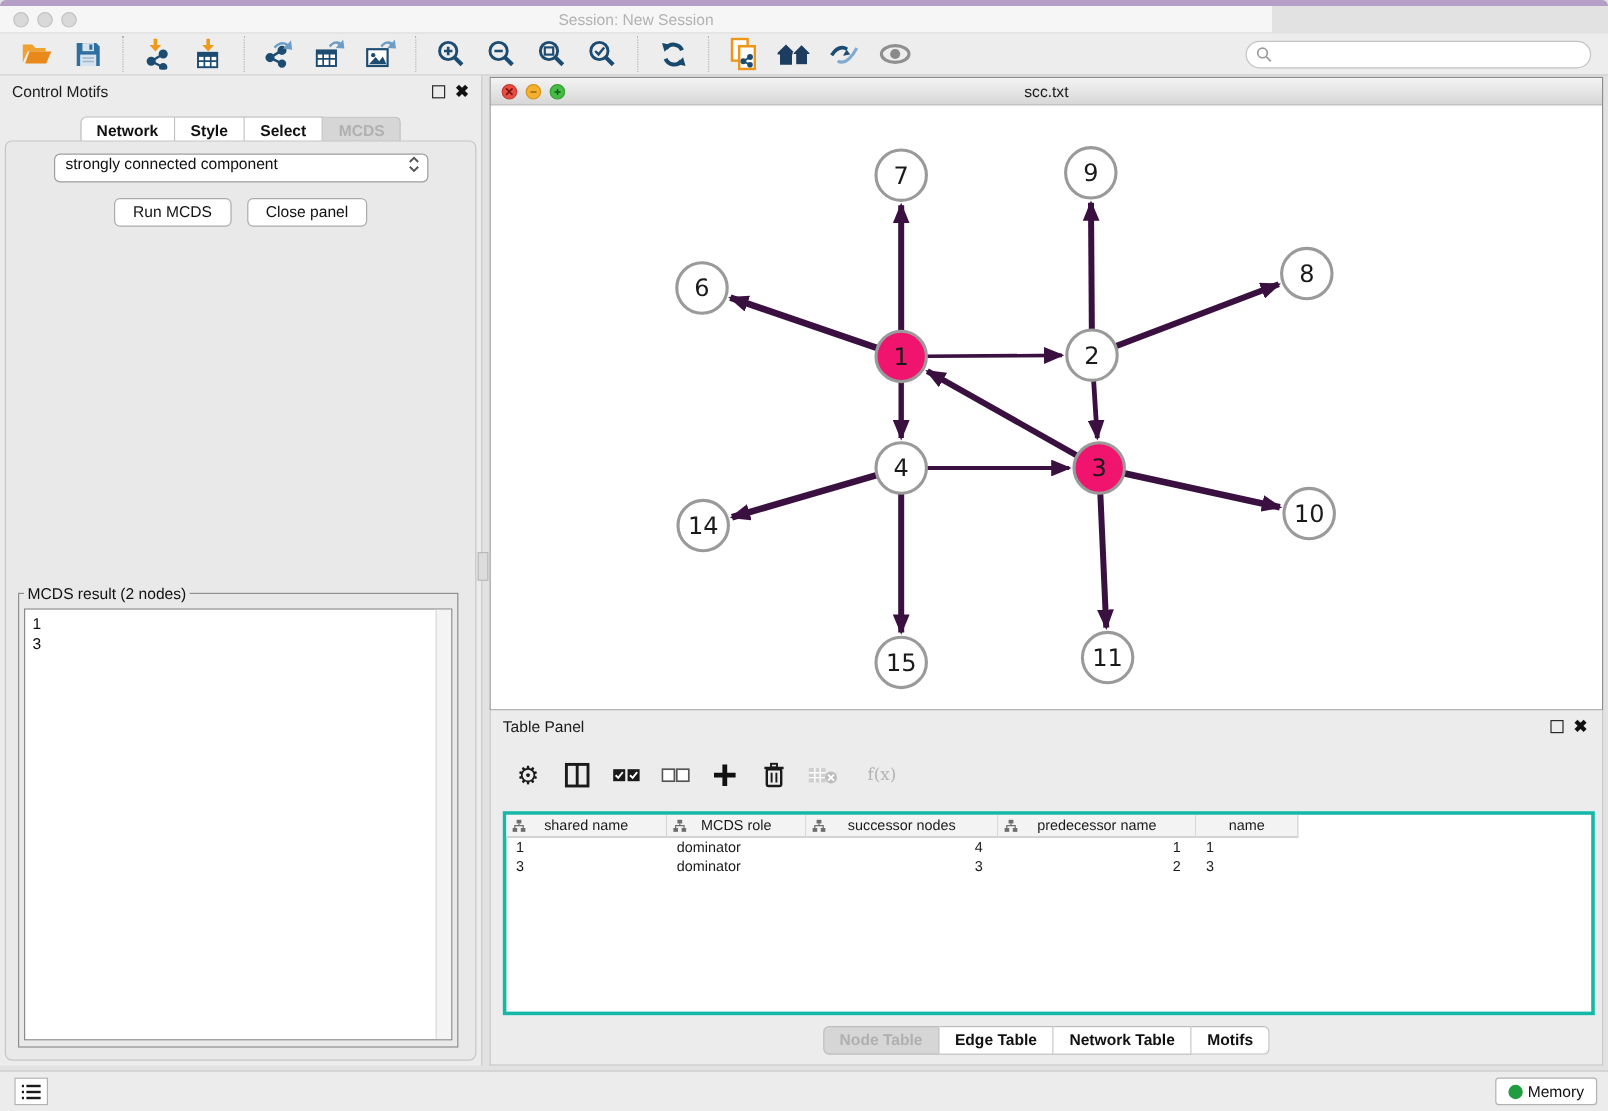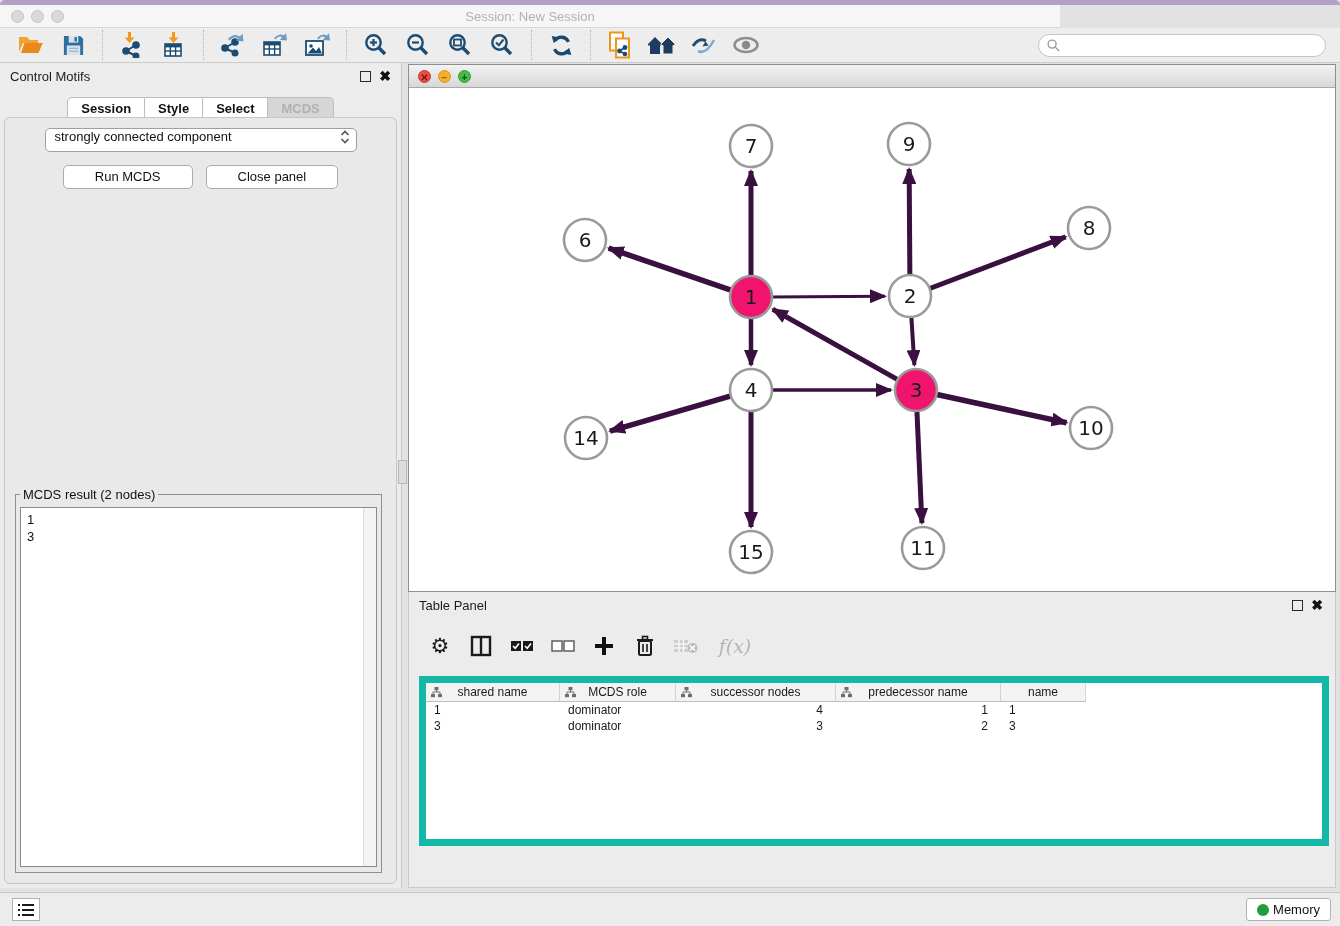--- a/index.html
+++ b/index.html
@@ -29,21 +29,21 @@
   .cp-tabs { position:absolute; top:34px; left:0; width:100%; display:flex; justify-content:center; }
   .tab { font-size:13px; font-weight:600; color:#111; background:#ffffff; border:1px solid #bdbdbd; border-left:none; padding:3px 13px 4px; cursor:pointer; }
   .tab:first-child { border-left:1px solid #bdbdbd; border-radius:5px 0 0 5px; }
   .tab:last-child { border-radius:0 5px 5px 0; }
   .tab.selected { background:#d6d6d6; color:#b0b0b0; }
   .cp-body { position:absolute; left:4px; right:4px; top:54px; bottom:4px; background:#e9e9e9; border:1px solid #c6c6c6; border-radius:6px; }
   .opt-label { margin-top:22px; text-align:center; font-size:13px; color:#111; }
   .dropdown { margin:10px auto 0; width:312px; height:24px; background:#fff; border:1px solid #9f9f9f; border-radius:5px; display:flex; align-items:flex-start; padding:0 6px 0 9px; font-size:13px; color:#111; cursor:pointer; }
   .dropdown .chevrons { margin-left:auto; }
   .btn-row { margin-top:13px; display:flex; justify-content:center; gap:13px; }
-  .btn { background:#fff; border:1px solid #ababab; border-radius:5px; font-size:13px; color:#111; padding:3px 31px 4px; font-family:"Liberation Sans",sans-serif; cursor:pointer; }
+  .btn { background:#fff; border:1px solid #ababab; border-radius:5px; font-size:13px; color:#111; padding:3px 15px 4px; font-family:"Liberation Sans",sans-serif; cursor:pointer; }
   .result-group { position:absolute; left:10px; right:14px; top:376px; bottom:10px; border:1px solid #8f8f8f; }
   .result-legend { position:absolute; top:-8px; left:4px; background:#e9e9e9; padding:0 3px; font-size:13px; color:#111; }
   .result-box { position:absolute; left:4px; right:4px; top:12px; bottom:5px; background:#ffffff; border:1px solid #8a8a8a; font-size:13px; color:#111; padding:3px 0 0 6px; overflow:hidden; }
   .result-box .scrolltrack { position:absolute; right:0; top:0; bottom:0; width:13px; background:#f4f4f4; border-left:1px solid #dcdcdc; }
   .result-line { line-height:17px; }
   .splitter-handle { position:absolute; left:398px; top:460px; width:9px; height:24px; background:#dcdcdc; border:1px solid #b9b9b9; cursor:col-resize; }
 
   
   .network-frame { position:absolute; left:408px; top:64px; width:928px; height:528px; border:1px solid #8e8e8e; background:#fff; }
   .nf-titlebar { position:absolute; left:0; top:0; width:100%; height:23px; background:linear-gradient(#f3f3f3,#d7d7d7); border-bottom:1px solid #a8a8a8; }
@@ -53,22 +53,22 @@
   .t-min   { left:29px; background:#f5b02e; border:1px solid #d59420; color:#8a5b00; }
   .t-max   { left:49px; background:#47ba47; border:1px solid #33a033; color:#0c5e0c; }
   .nf-canvas { position:absolute; left:0; top:23px; width:926px; height:503px; background:#ffffff; }
 
   
   .table-panel { position:absolute; left:408px; top:592px; width:928px; height:296px; background:#ececec; border:1px solid #c9c9c9; border-top:none; }
   .tp-header { position:absolute; left:10px; right:12px; top:6px; display:flex; align-items:center; }
   .tp-toolbar { position:absolute; left:18px; top:38px; height:32px; display:flex; align-items:center; gap:15px; }
   .tp-tool { width:26px; height:26px; display:flex; align-items:center; justify-content:center; cursor:pointer; }
   .gear-glyph { font-size:21px; color:#1a1a1a; }
-  .fx-glyph { font-family:"DejaVu Serif", serif; font-style:italic; font-size:19px; color:#b3b3b3; }
-  .table-box { position:absolute; left:10px; right:6px; top:84px; height:170px; background:#ffffff; border:7px solid #14b8a6; overflow:hidden; }
+  .fx-glyph { font-family:"DejaVu Serif", serif; font-size:14px; color:#b3b3b3; }
+  .table-box { position:absolute; left:10px; right:6px; top:84px; height:170px; background:#ffffff; border:3px solid #14b8a6; overflow:hidden; }
   .thead { display:flex; height:19px; background:#ffffff; }
   .th { background:#f3f3f3; border-right:1px solid #d4d4d4; border-bottom:1px solid #bdbdbd; display:flex; align-items:center; font-size:12px; color:#1a1a1a; position:relative; }
   .th .col-icon { position:absolute; left:5px; top:4px; }
   .th .col-label { width:100%; text-align:center; }
   .tr { display:flex; height:16px; }
   .td { font-size:12px; color:#1a1a1a; line-height:16px; white-space:nowrap; overflow:hidden; }
   .tp-tabs { position:absolute; left:0; right:0; bottom:8px; display:flex; justify-content:center; }
 
   
   .statusbar { position:absolute; left:0; top:892px; width:1340px; height:34px; background:#ececec; border-top:1px solid #c6c6c6; }
@@ -254,21 +254,21 @@
 
 <div class="control-panel">
   <div class="cp-header">
     <span class="panel-title">Control Motifs</span>
     <span class="panel-btns">
       <span class="float-icon"></span>
       <span class="close-icon">✖</span>
     </span>
   </div>
   <div class="cp-tabs" id="cp-tabs">
-      <span class="tab">Session</span>
+      <span class="tab">Network</span>
       <span class="tab">Style</span>
       <span class="tab">Select</span>
       <span class="tab selected">MCDS</span>
     </div>
   <div class="cp-body">
     <div class="dropdown">
       <span>strongly connected component</span>
       <svg class="chevrons" width="10" height="16" viewBox="0 0 10 16">
           <polyline points="1.5,6 5,2.5 8.5,6" fill="none" stroke="#555" stroke-width="1.6"></polyline>
           <polyline points="1.5,10 5,13.5 8.5,10" fill="none" stroke="#555" stroke-width="1.6"></polyline>
@@ -288,20 +288,21 @@
     </div>
   </div>
 </div>
 <div class="splitter-handle"></div>
 
 <div class="network-frame">
   <div class="nf-titlebar">
     <span class="traffic t-close">✕</span>
     <span class="traffic t-min">−</span>
     <span class="traffic t-max">+</span>
+    <div class="nf-title">scc.txt</div>
   </div>
   <div class="nf-canvas">
     <svg id="graph-svg" width="926" height="503">
         <defs>
           <marker id="arrow" markerUnits="userSpaceOnUse" markerWidth="18" markerHeight="14" refX="15" refY="7" orient="auto">
             <path d="M0,0 L17,7 L0,14 Z" fill="#3a1040"></path>
           </marker>
         </defs>
         <line x1="342" y1="190" x2="342" y2="83" stroke="#3a1040" stroke-width="5" marker-end="url(#arrow)"></line>
         <line x1="324.0298756471126" y1="202.82953561376758" x2="199.64490046432553" y2="160.11903208714793" stroke="#3a1040" stroke-width="5.5" marker-end="url(#arrow)"></line>
@@ -467,20 +468,26 @@
         </div>
         <div class="tr">
           <div class="td" style="width: 134px; text-align: left; padding: 0px 0px 0px 8px;">3</div>
           <div class="td" style="width: 116px; text-align: left; padding: 0px 0px 0px 8px;">dominator</div>
           <div class="td" style="width: 160px; text-align: right; padding: 0px 13px 0px 0px;">3</div>
           <div class="td" style="width: 165px; text-align: right; padding: 0px 13px 0px 0px;">2</div>
           <div class="td" style="width: 85px; text-align: left; padding: 0px 0px 0px 8px;">3</div>
         </div>
       </div>
   </div>
+  <div class="tp-tabs" id="tp-tabs">
+      <span class="tab selected">Node Table</span>
+      <span class="tab">Edge Table</span>
+      <span class="tab">Network Table</span>
+      <span class="tab">Motifs</span>
+    </div>
 </div>
 
 <div class="statusbar">
   <span class="sb-left-btn">
     <svg width="16" height="14" viewBox="0 0 16 14">
         <g fill="#1a1a1a">
           <rect x="0" y="1" width="2" height="2"></rect>
           <rect x="4" y="1" width="12" height="2"></rect>
           <rect x="0" y="6" width="2" height="2"></rect>
           <rect x="4" y="6" width="12" height="2"></rect>

